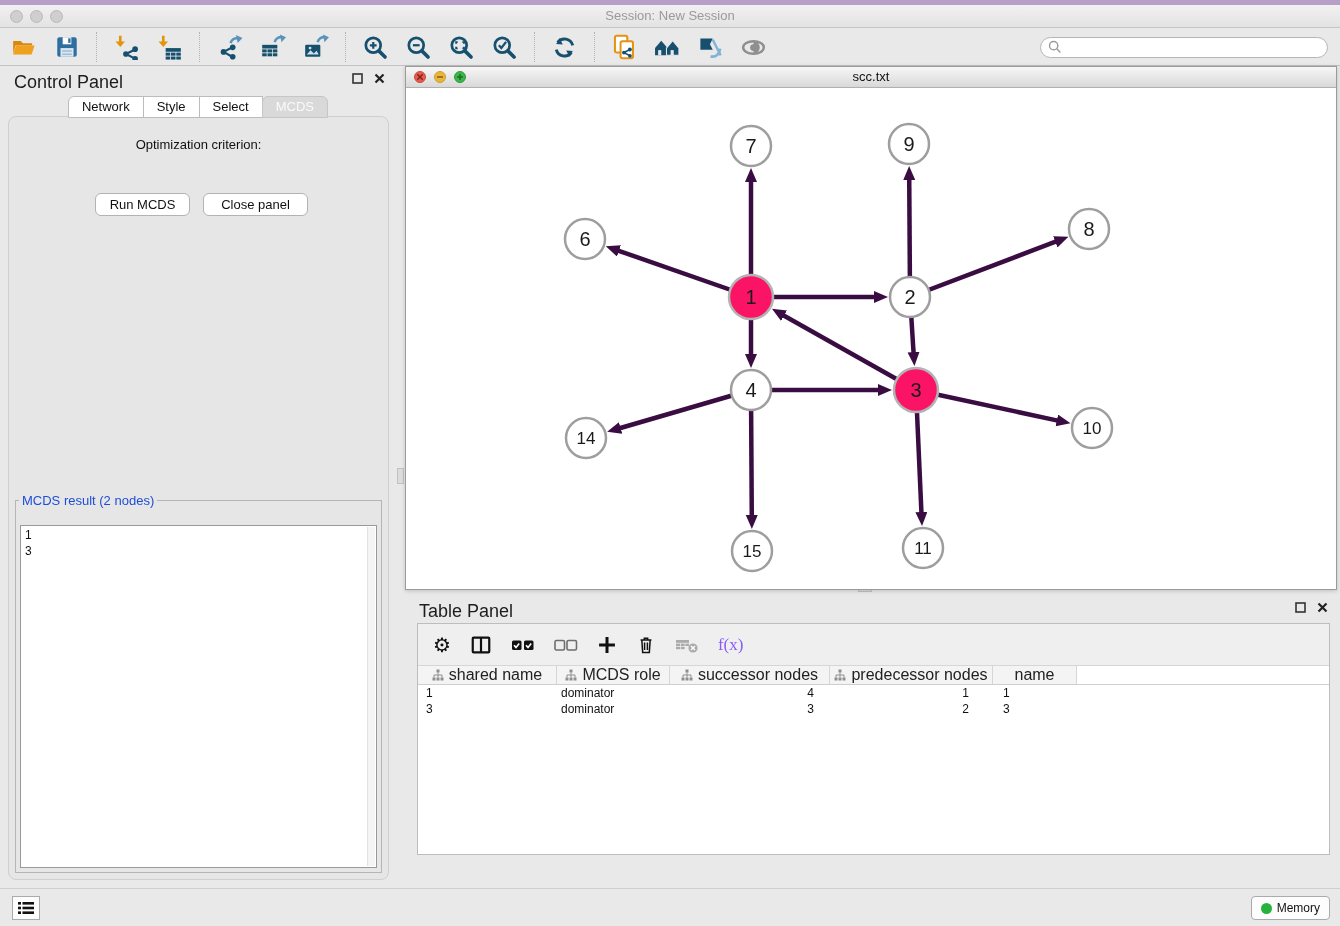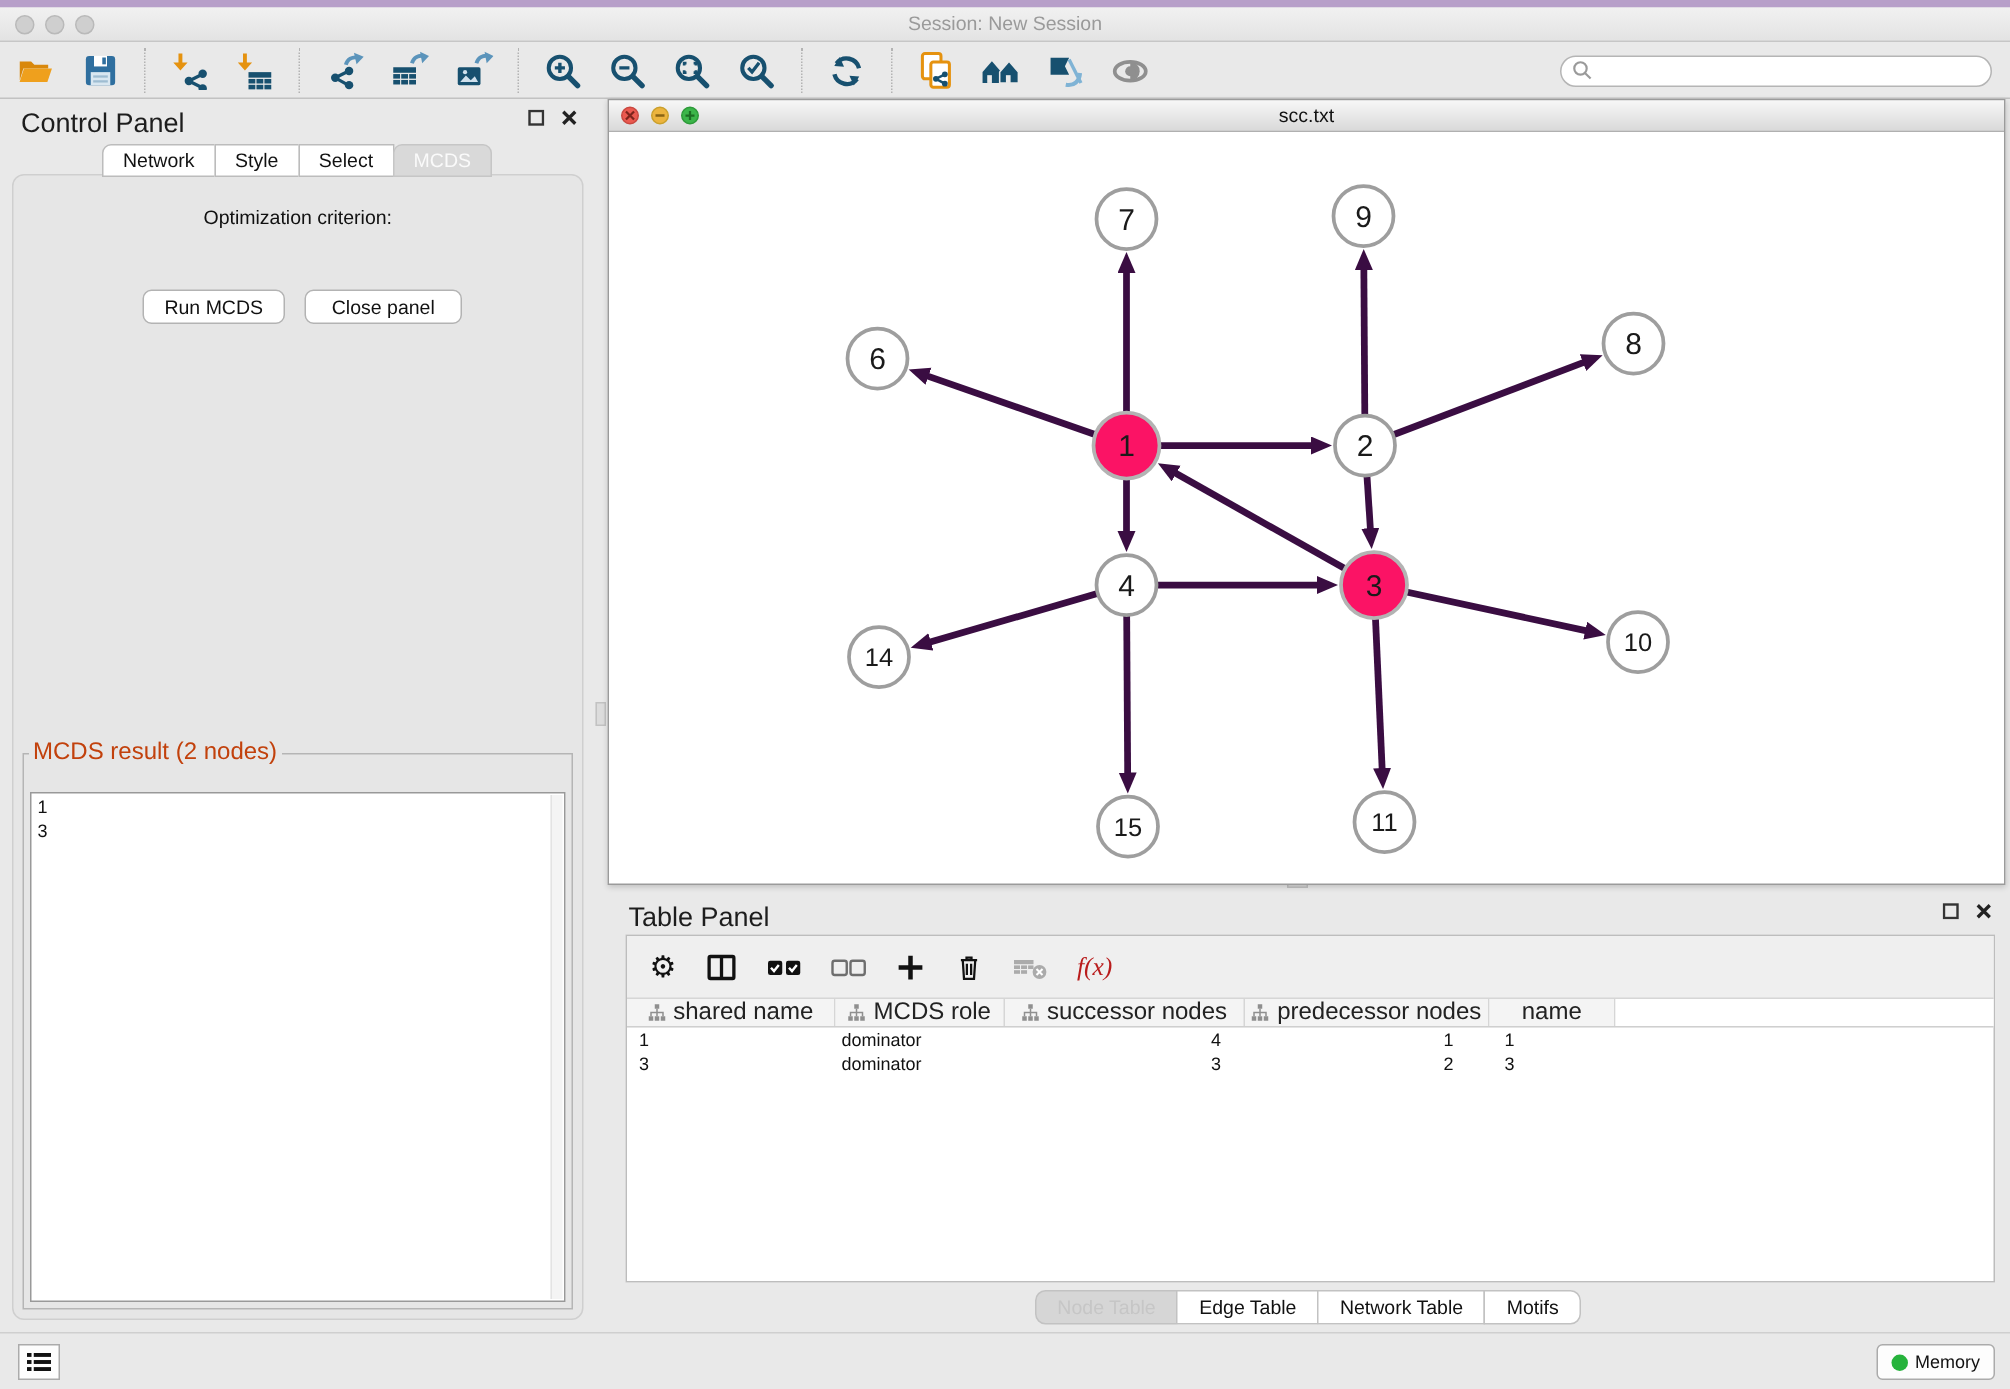--- a/index.html
+++ b/index.html
@@ -39,21 +39,21 @@
               border:1px solid #ababab; border-radius:5px; font-size:13px; line-height:21px;
               padding-left:10px; display:flex; }
   .dd-stepper { margin-left:auto; width:18px; display:flex; flex-direction:column; align-items:center;
                 justify-content:center; gap:0px; }
   .btn { position:absolute; top:76px; height:23px; background:#fff; border:1px solid #b3b3b3;
          border-radius:6px; font-size:13px; text-align:center; line-height:21px; }
   .btn.run { left:86px; width:95px; }
   .btn.close { left:194px; width:105px; }
   .result-fieldset { position:absolute; left:6px; right:6px; top:376px; bottom:6px;
                      border:1px solid #b5b5b5; background:#e6e6e6; padding:1px; }
-  .result-fieldset legend { font-size:16px; padding:0 3px; margin-left:2px; color:#c2410c; }
+  .result-fieldset legend { font-size:13px; padding:0 3px; margin-left:2px; color:#1d4ed8; }
   .result-area { position:absolute; left:4px; right:4px; top:17px; bottom:4px; background:#fff;
                  border:1px solid #999; font-size:12px; line-height:16px; padding:1px 4px; }
   .result-scroll { position:absolute; right:1px; top:1px; bottom:1px; width:8px; background:#f4f4f4;
                    border-left:1px solid #e3e3e3; }
 
   
   .netwin { position:absolute; left:405px; top:66px; width:932px; height:524px; background:#fff;
             border:1px solid #9b9b9b; box-shadow:0 1px 4px rgba(0,0,0,.18); }
   .net-title { height:21px; background:linear-gradient(#f7f7f7,#d9d9d9); border-bottom:1px solid #b0b0b0;
                position:relative; }
@@ -71,21 +71,21 @@
                    background:#dcdcdc; border:1px solid #c2c2c2; }
 
   
   .tpanel { position:absolute; left:405px; top:595px; width:935px; height:293px; }
   .tp-body { position:absolute; left:12px; right:10px; top:28px; height:232px; background:#fff;
              border:1px solid #bdbdbd; }
   .tp-toolbar { height:42px; background:#efefef; border-bottom:1px solid #d6d6d6; display:flex;
                 align-items:center; gap:19px; padding:0 15px; }
   .tpi { display:flex; align-items:center; justify-content:center; }
   .gear-glyph { font-size:20px; line-height:20px; color:#111; }
-  .fx-label { font-family:"Liberation Serif",serif; font-style:italic; font-size:17px; color:#b91c1c; }
+  .fx-label { font-family:"Liberation Serif",serif; font-size:17px; color:#8b5cf6; }
   .tp-header { height:19px; display:flex; background:#f4f4f4; border-bottom:1px solid #cfcfcf; }
   .hcell { display:flex; align-items:center; justify-content:center; gap:5px; font-size:16px; color:#222;
            border-right:1px solid #d6d6d6; background:#f4f4f4; height:100%; }
   .hfill { flex:1; background:#fff; }
   .c1 { width:139px; } .c2 { width:113px; } .c3 { width:160px; } .c4 { width:163px; } .c5 { width:84px; }
   .trow { height:16px; display:flex; font-size:12px; color:#111; }
   .trow .cell { padding-top:1px; }
   .cell.c1 { padding-left:8px; } .cell.c2 { padding-left:4px; }
   .cell.c3 { text-align:right; padding-right:16px; } .cell.c4 { text-align:right; padding-right:24px; }
   .cell.c5 { padding-left:10px; }
@@ -507,26 +507,20 @@
           </div>
           <div class="trow">
             <div class="cell c1">3</div>
             <div class="cell c2">dominator</div>
             <div class="cell c3">3</div>
             <div class="cell c4">2</div>
             <div class="cell c5">3</div>
           </div>
         </div>
     </div>
-    <div class="tp-tabs">
-      <div class="tp-tab firstt active">Node Table</div>
-      <div class="tp-tab">Edge Table</div>
-      <div class="tp-tab">Network Table</div>
-      <div class="tp-tab lastt">Motifs</div>
-    </div>
   </div>
 
   <div class="statusbar">
     <div class="list-btn">
       <svg width="16" height="14" viewBox="0 0 16 14">
           <g fill="#111">
             <rect x="0" y="1" width="3" height="2.6"></rect>
             <rect x="4.5" y="1" width="11.5" height="2.6"></rect>
             <rect x="0" y="5.7" width="3" height="2.6"></rect>
             <rect x="4.5" y="5.7" width="11.5" height="2.6"></rect>

